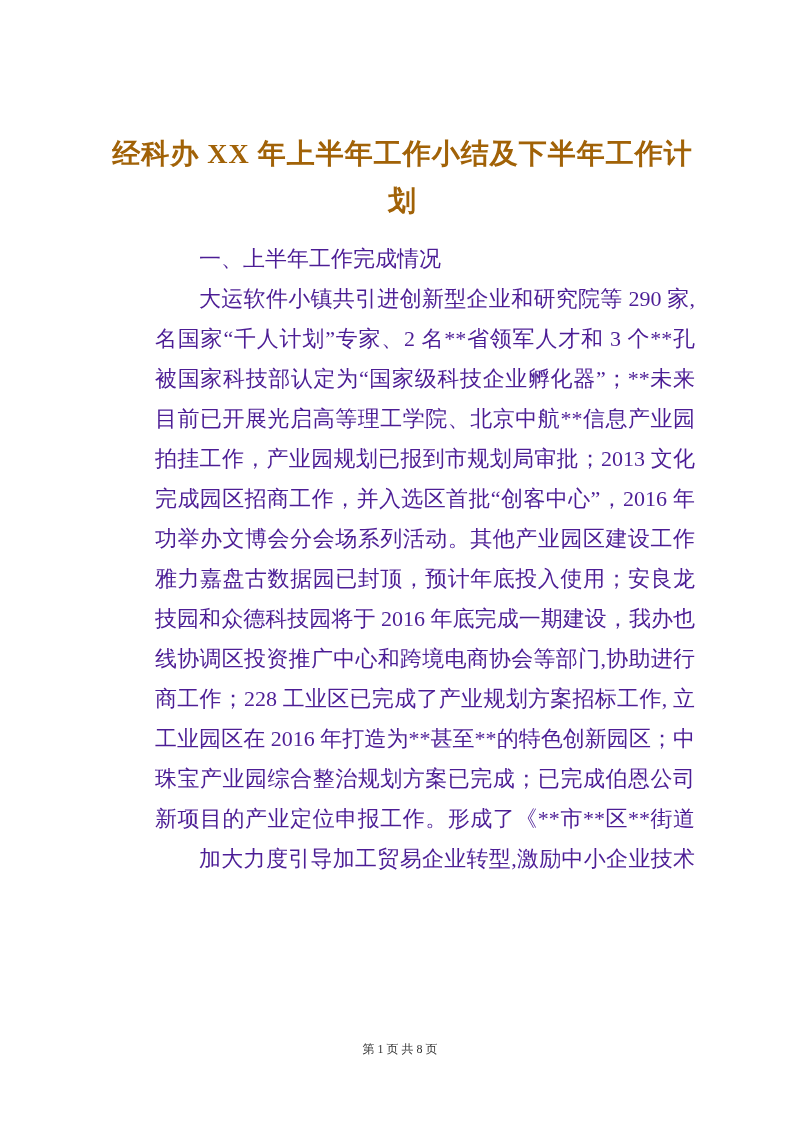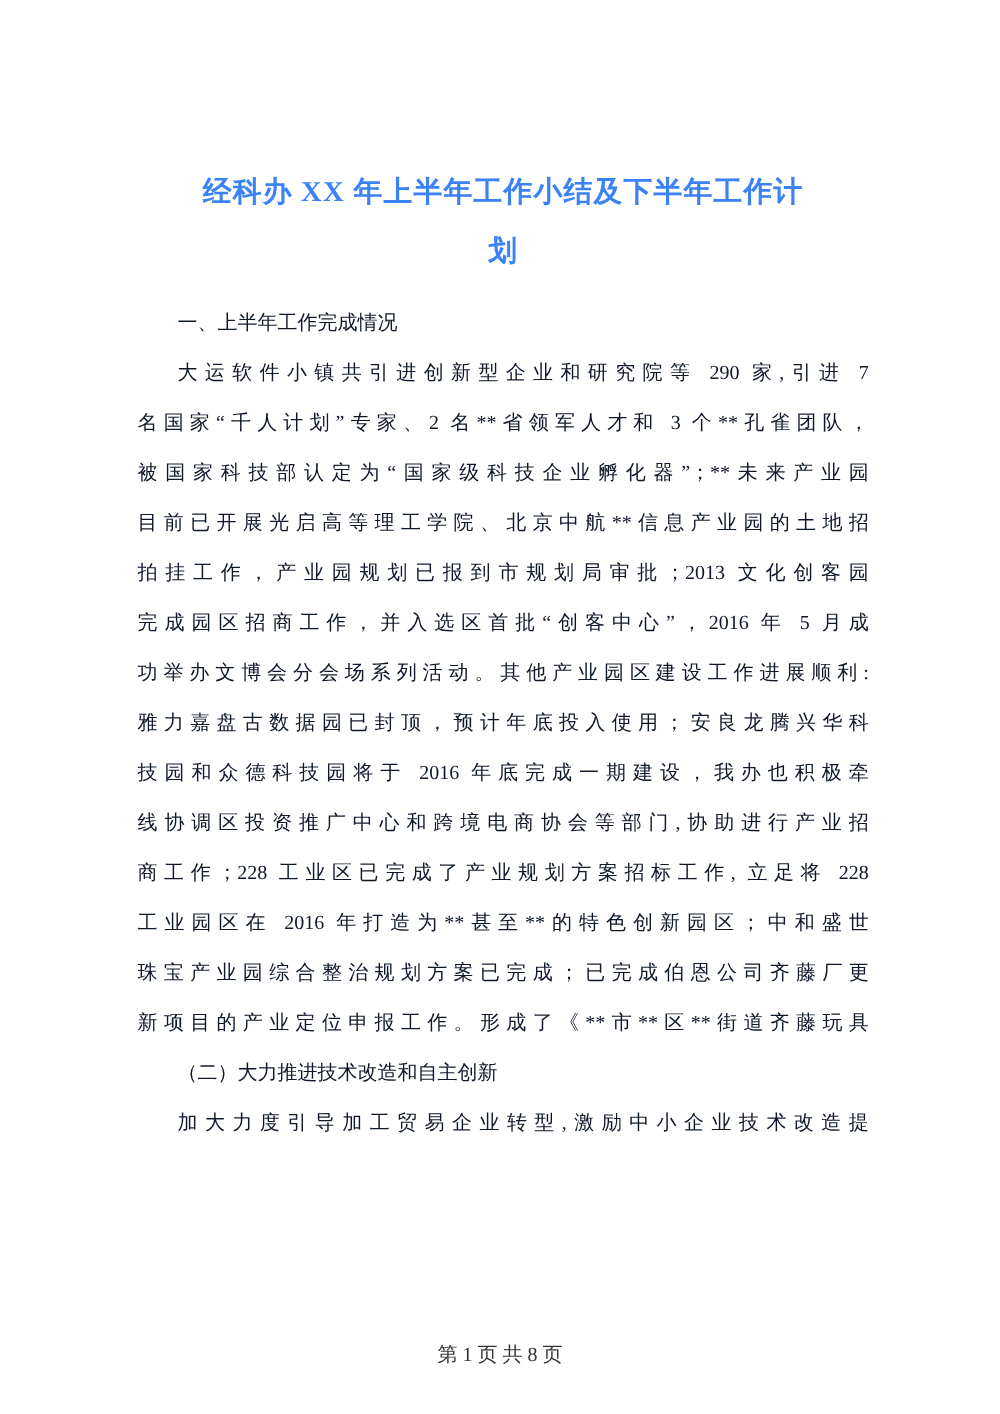--- a/index.html
+++ b/index.html
@@ -14,49 +14,50 @@
     overflow: hidden;
   }
   .page {
     position: absolute;
     inset: 0;
     padding: 130px 105px 0 110px;
   }
   .doc-title {
     text-align: center;
     font-weight: bold;
-    font-size: 23px;
+    font-size: 28px;
     line-height: 47px;
-    color: #3b82f6;
+    color: #a16207;
     letter-spacing: 1px;
   }
   .body-text {
     margin-top: 15px;
   }
   .ln {
-    font-size: 16px;
+    font-size: 22px;
     line-height: 40px;
     height: 40px;
     white-space: nowrap;
-    color: #0f172a;
+    color: #4c1d95;
+    margin-left: 45px;
   }
   .ind { text-indent: 2em; }
   .jst {
     white-space: normal;
     text-align: justify;
     text-align-last: justify;
     overflow: hidden;
   }
   .footer {
     position: absolute;
-    top: 1074px;
+    top: 1038px;
     left: 0;
     width: 800px;
     text-align: center;
-    font-size: 16px;
+    font-size: 12px;
     line-height: 22px;
     color: #333333;
   }
 </style>
 </head>
 <body>
 
 <div class="page">
 
   <div class="doc-title">
@@ -73,21 +74,20 @@
     <div class="ln jst">拍挂工作，产业园规划已报到市规划局审批；2013 文化创客园</div>
     <div class="ln jst">完成园区招商工作，并入选区首批“创客中心”，2016 年 5 月成</div>
     <div class="ln jst">功举办文博会分会场系列活动。其他产业园区建设工作进展顺利:</div>
     <div class="ln jst">雅力嘉盘古数据园已封顶，预计年底投入使用；安良龙腾兴华科</div>
     <div class="ln jst">技园和众德科技园将于 2016 年底完成一期建设，我办也积极牵</div>
     <div class="ln jst">线协调区投资推广中心和跨境电商协会等部门,协助进行产业招</div>
     <div class="ln jst">商工作；228 工业区已完成了产业规划方案招标工作, 立足将 228</div>
     <div class="ln jst">工业园区在 2016 年打造为**甚至**的特色创新园区；中和盛世</div>
     <div class="ln jst">珠宝产业园综合整治规划方案已完成；已完成伯恩公司齐藤厂更</div>
     <div class="ln jst">新项目的产业定位申报工作。形成了《**市**区**街道齐藤玩具</div>
-    <div class="ln ind">（二）大力推进技术改造和自主创新</div>
     <div class="ln ind jst">加大力度引导加工贸易企业转型,激励中小企业技术改造提</div>
   </div>
 
 </div>
 
 <div class="footer">
   <span>第 1 页  共 8 页</span>
 </div>
 
 </body></html>

